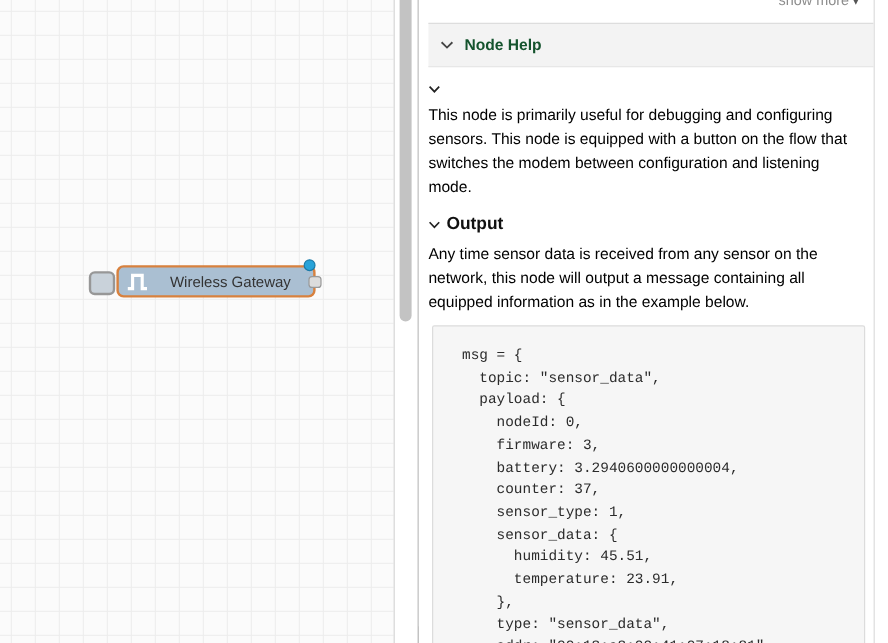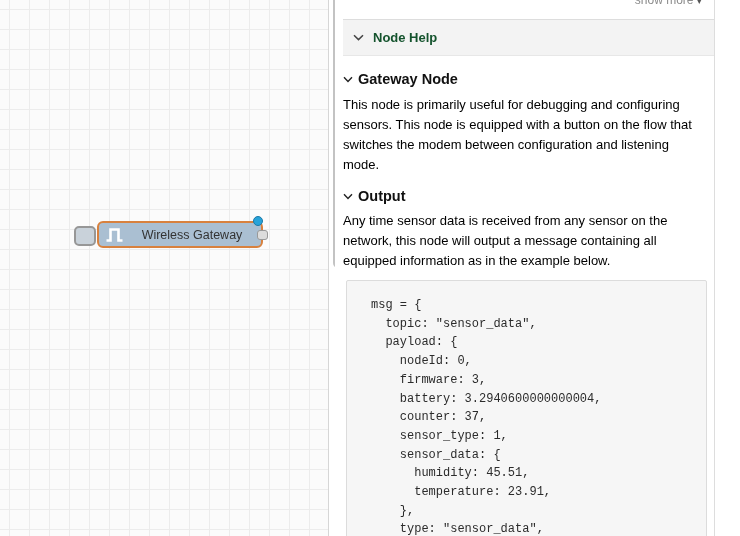--- a/index.html
+++ b/index.html
@@ -33,21 +33,21 @@
     display:flex;align-items:center;cursor:pointer;}
   .node-icon{width:30px;height:100%;display:flex;align-items:center;justify-content:center;}
   .node-label{flex:1;text-align:center;font-size:12.5px;color:#333;padding-right:6px;
     white-space:nowrap;overflow:hidden;}
   .node-port-out{position:absolute;right:-7px;top:50%;margin-top:-5px;width:11px;height:10px;
     background:#dcdcdc;border:1px solid #999;border-radius:3px;cursor:pointer;}
   .node-status-dot{position:absolute;right:-2px;top:-7px;width:10px;height:10px;border-radius:50%;
     background:var(--status-dot);border:1px solid var(--status-dot-ring);}
 
   
-  .sidebar{position:absolute;left:335px;top:0;width:391px;height:522px;background:#fff;}
+  .sidebar{position:absolute;left:349px;top:0;width:391px;height:522px;background:#fff;}
   .sidebar-scroll-strip{position:absolute;right:0;top:0;width:12px;height:536px;
     background:#fff;border-left:1px solid #ddd;}
   .show-more{position:absolute;top:-7px;right:24px;font-size:12px;color:#8c8c8c;cursor:pointer;
     white-space:nowrap;}
   .show-more .caret{color:#555;font-size:11px;margin-left:3px;}
   .node-help-bar{position:absolute;left:8px;top:19px;width:371px;height:37px;
     background:#f3f3f3;border-top:1px solid #ddd;border-bottom:1px solid #e7e7e7;
     display:flex;align-items:center;padding-left:10px;cursor:pointer;}
   .node-help-bar .title{font-size:13px;font-weight:bold;color:#14532d;margin-left:9px;}
   .help-body{position:absolute;left:8px;top:56px;width:372px;}
@@ -106,21 +106,20 @@
     </div>
 
     <div class="help-body">
 
       <div class="section-h h1">
         <span class="chev">
           <svg width="10" height="7" viewBox="0 0 10 7">
               <path d="M1 1.2 L5 5.4 L9 1.2" fill="none" stroke="#222" stroke-width="1.4"></path>
             </svg>
         </span>
-        <span>Gateway Node</span>
       </div>
       <p class="help-p">This node is primarily useful for debugging and configuring
 sensors. This node is equipped with a button on the flow that
 switches the modem between configuration and listening
 mode.</p>
 
       <div class="section-h h2">
         <span class="chev">
           <svg width="10" height="7" viewBox="0 0 10 7">
               <path d="M1 1.2 L5 5.4 L9 1.2" fill="none" stroke="#222" stroke-width="1.4"></path>

